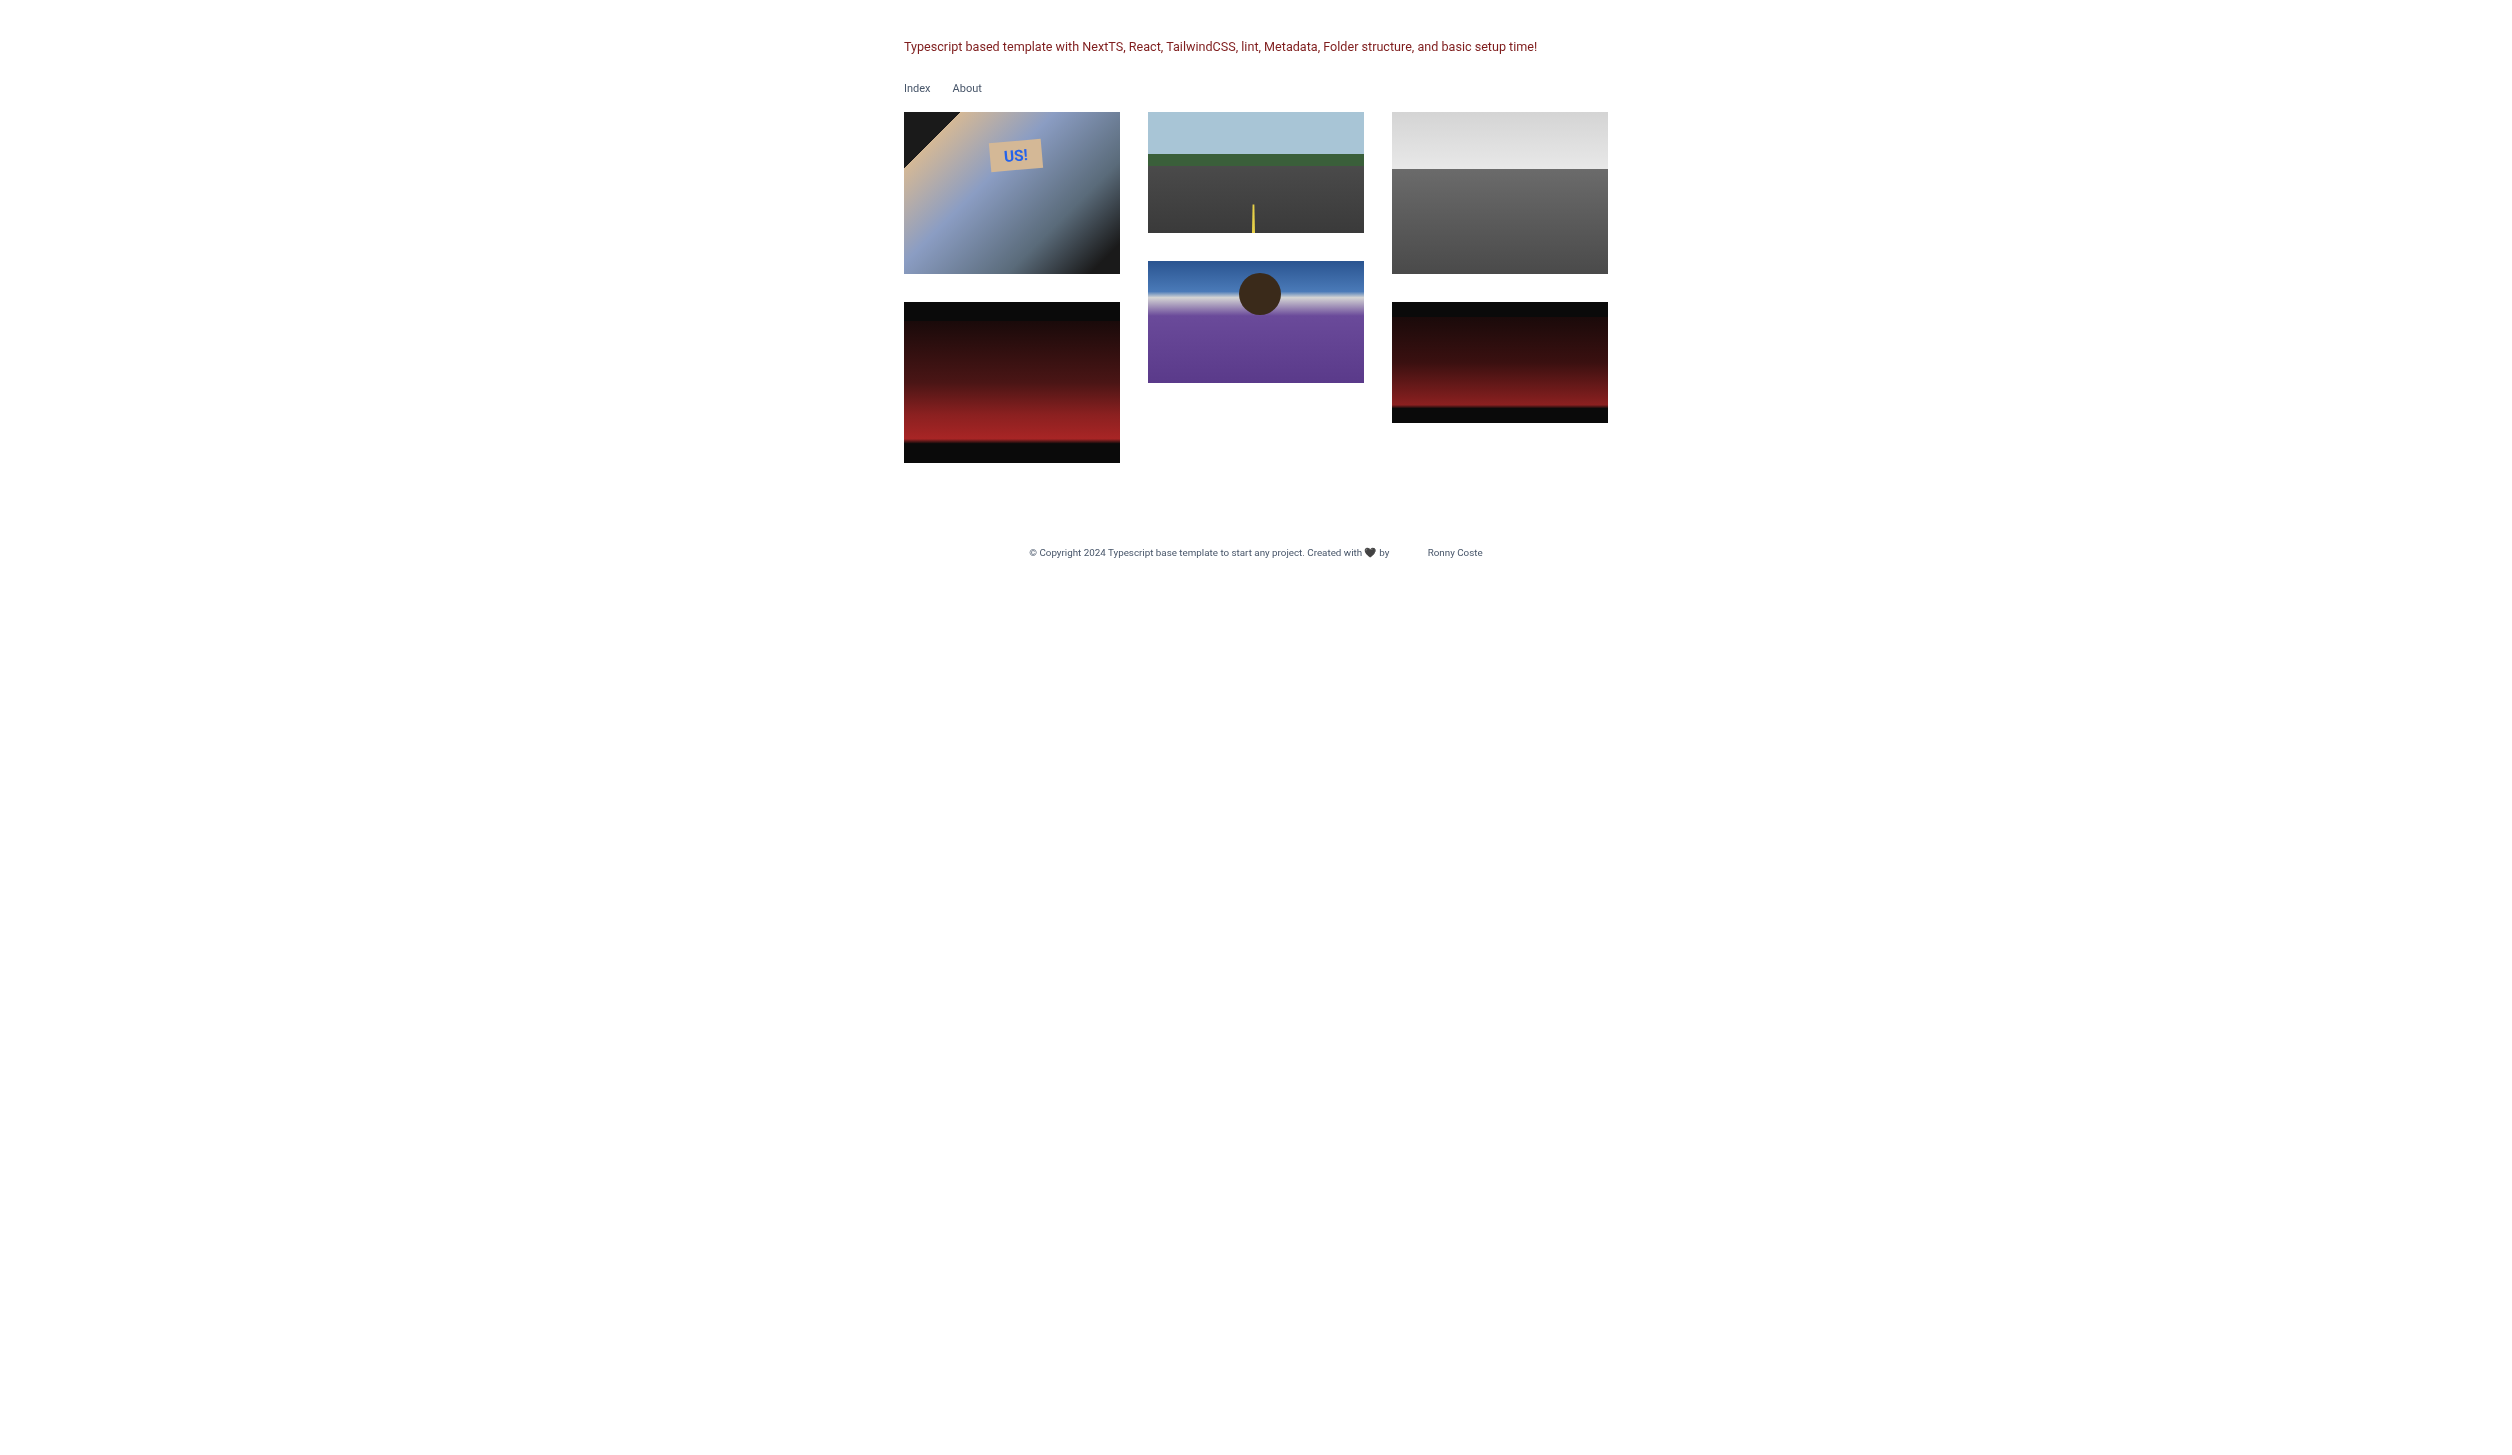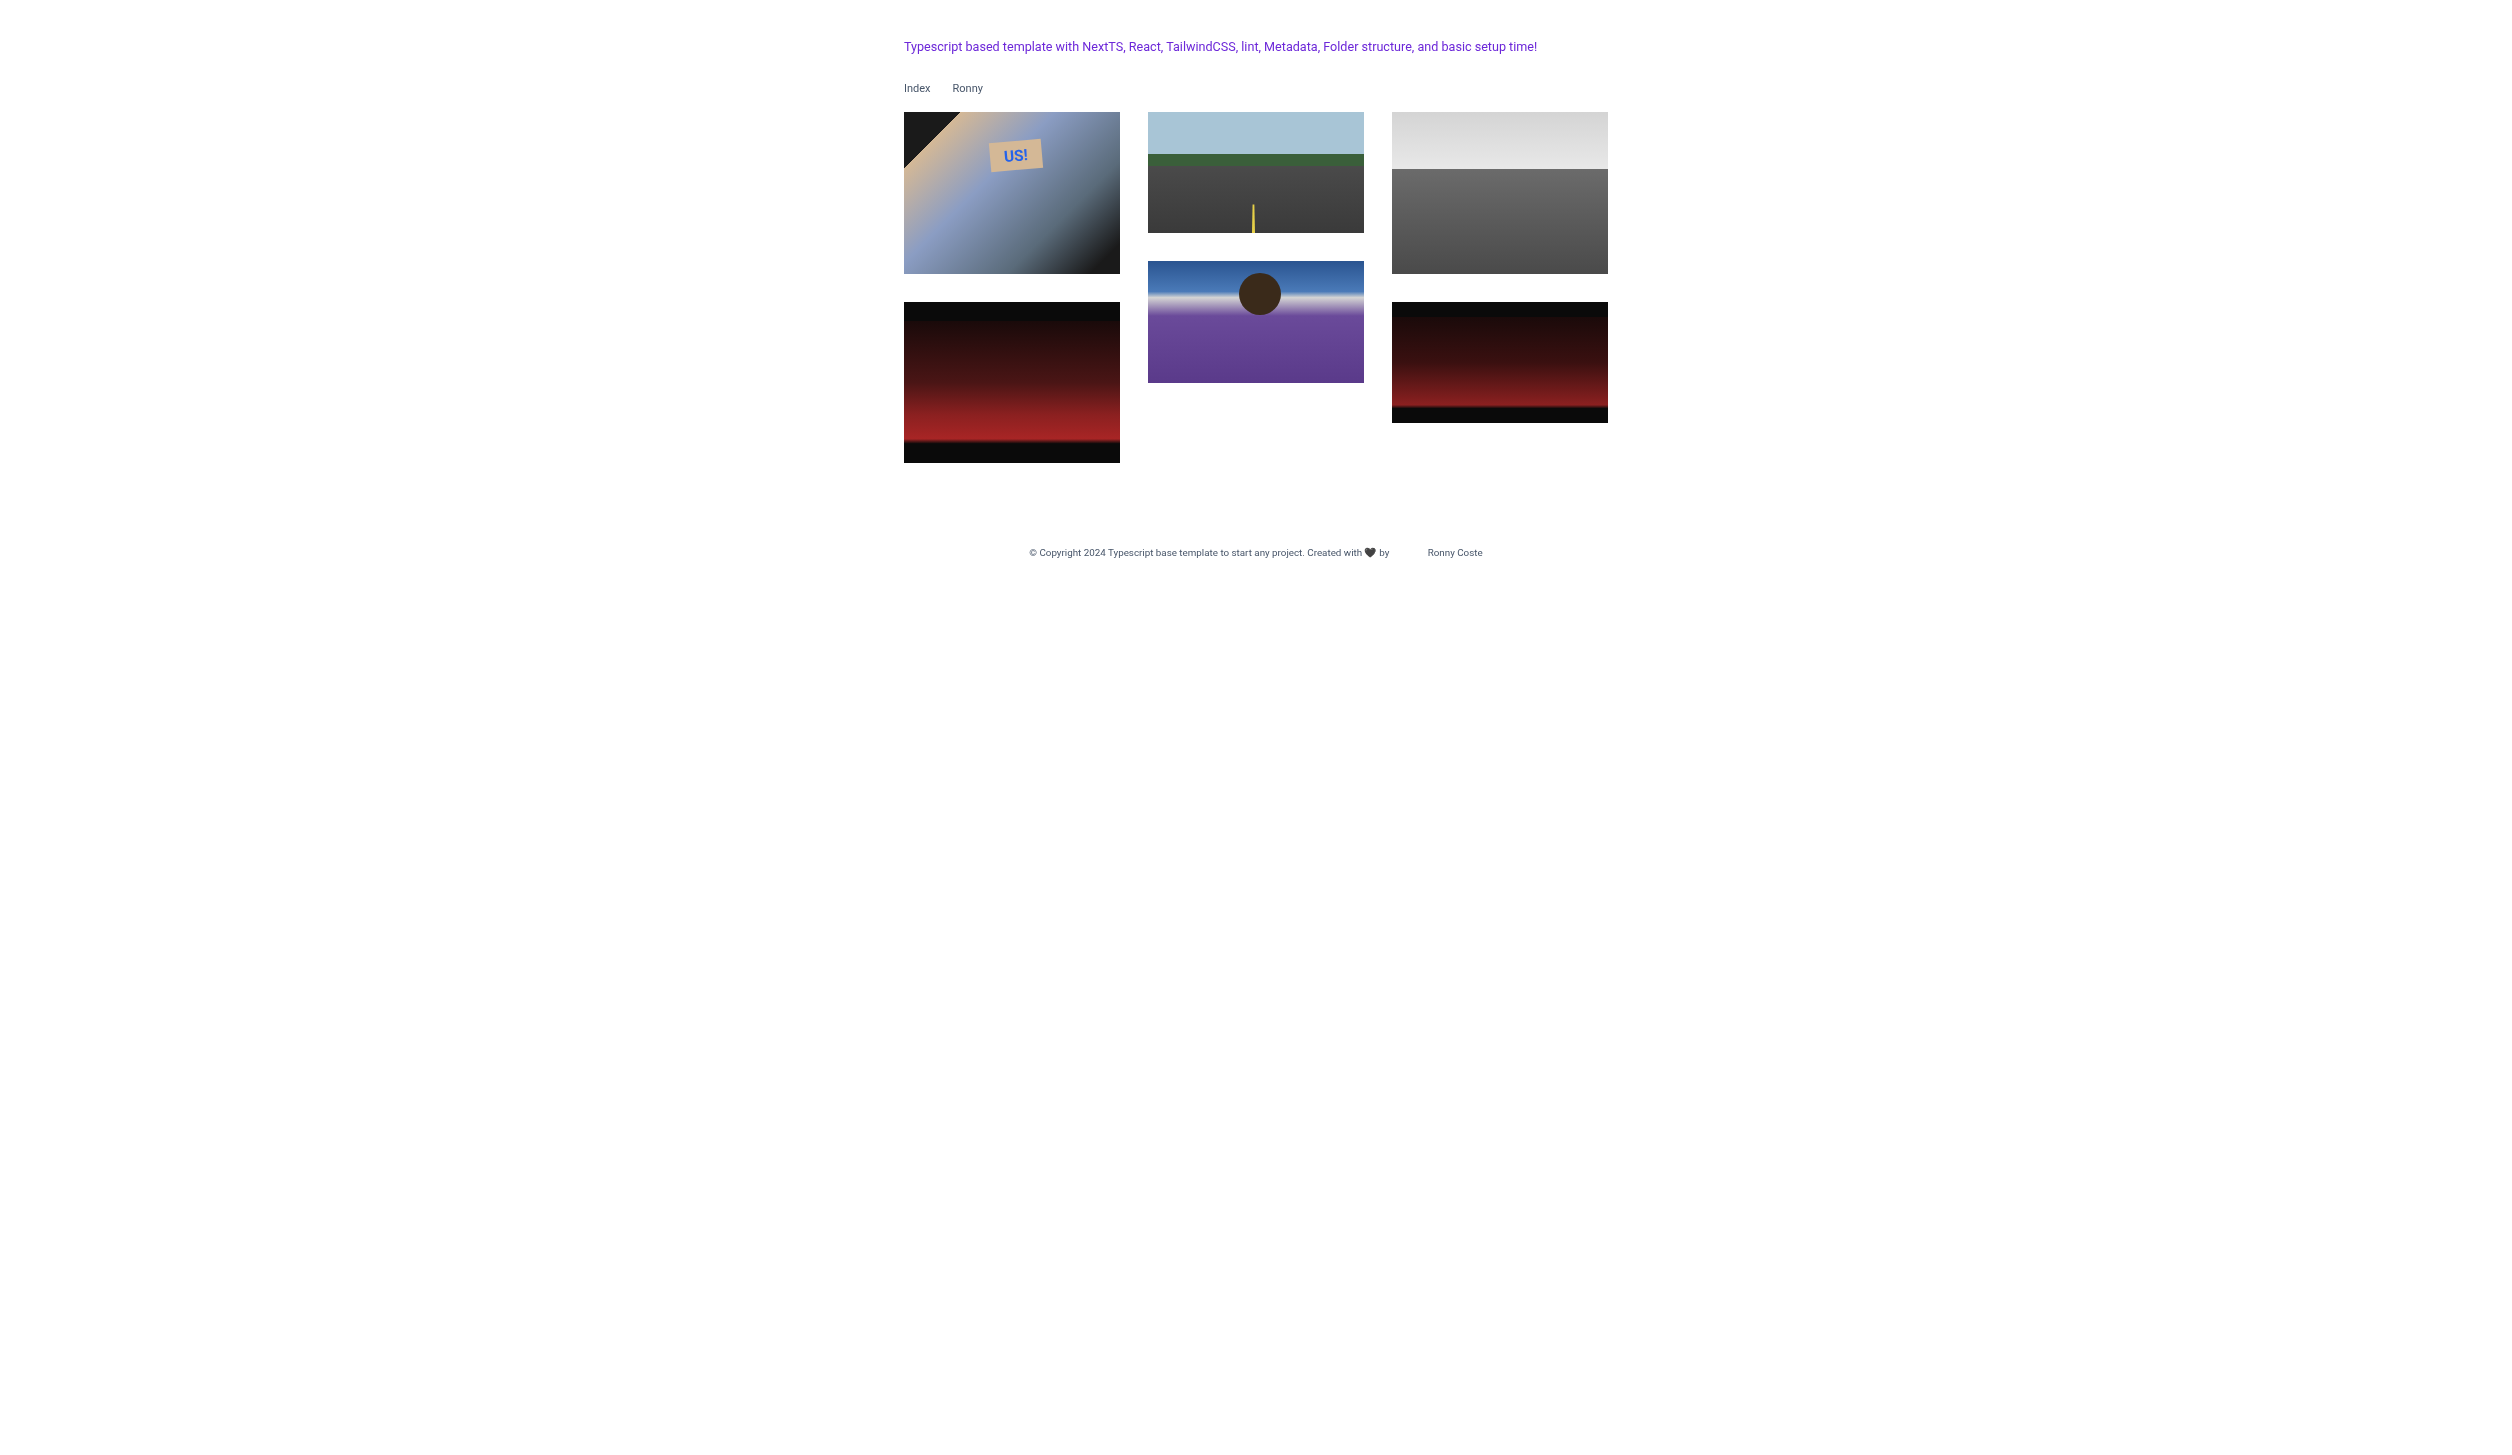--- a/index.html
+++ b/index.html
@@ -22,21 +22,21 @@
     
     .page-title {
       font-size: 21px;
       font-weight: 700;
       color: #1e293b;
       margin-bottom: 2.8px;
     }
     
     .page-subtitle {
       font-size: 12.6px;
-      color: #6d28d9;
+      color: #7f1d1d;
       font-weight: 400;
       margin-bottom: 28px;
     }
     
     .nav {
       display: flex;
       gap: 22px;
       margin-bottom: 16.7px;
     }
     
@@ -158,21 +158,21 @@
     }
   </style>
 </head>
 <body>
 
 <div class="container">
   <p class="page-subtitle">Typescript based template with NextTS, React, TailwindCSS, lint, Metadata, Folder structure, and basic setup time!</p>
 
   <nav class="nav">
     <a class="nav-link">Index</a>
-    <a class="nav-link">Ronny</a>
+    <a class="nav-link">About</a>
   </nav>
 
   <div class="gallery">
     <div class="gallery-column">
       <div class="gallery-item img-1"></div>
       <div class="gallery-item img-4"></div>
     </div>
     <div class="gallery-column">
       <div class="gallery-item img-2"></div>
       <div class="gallery-item img-5"></div>

